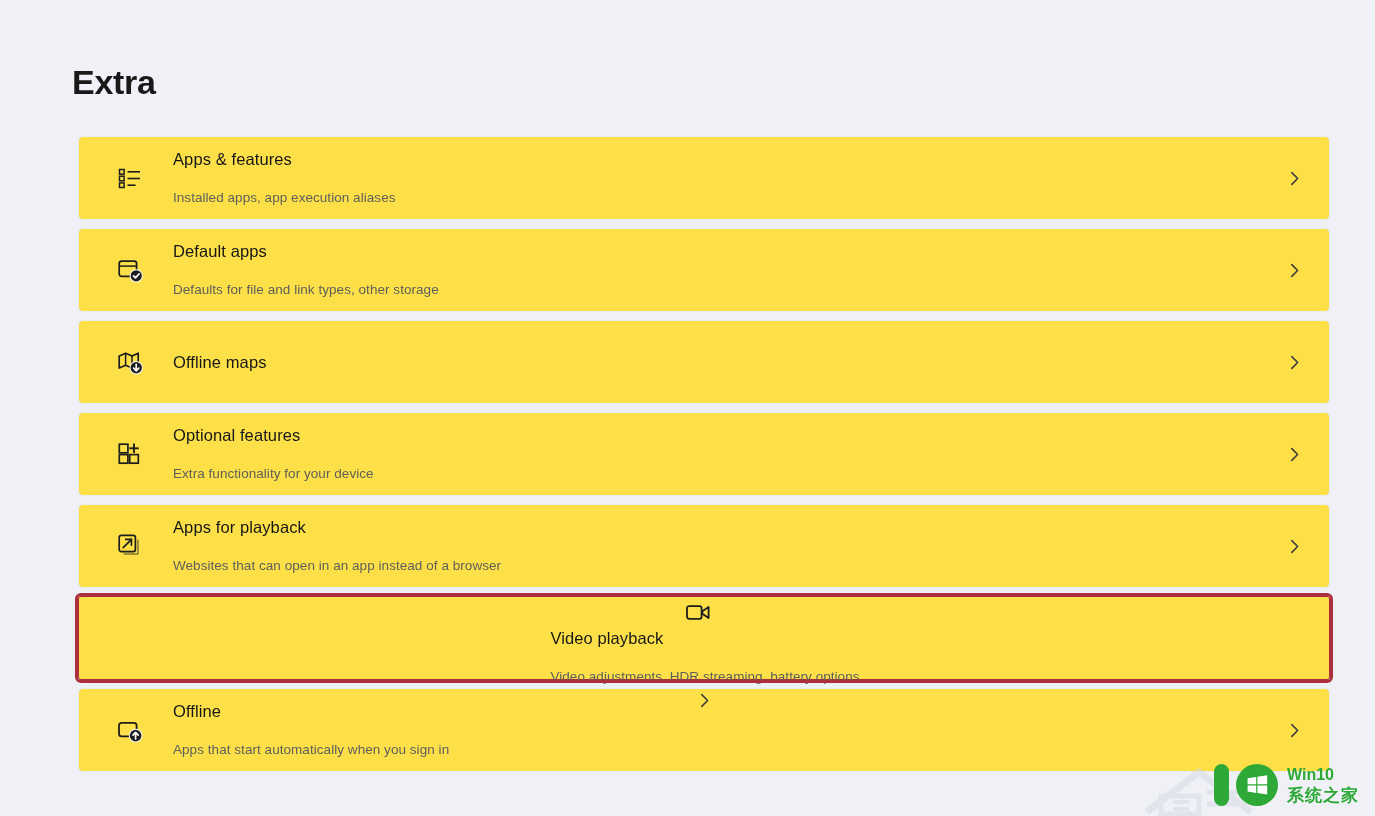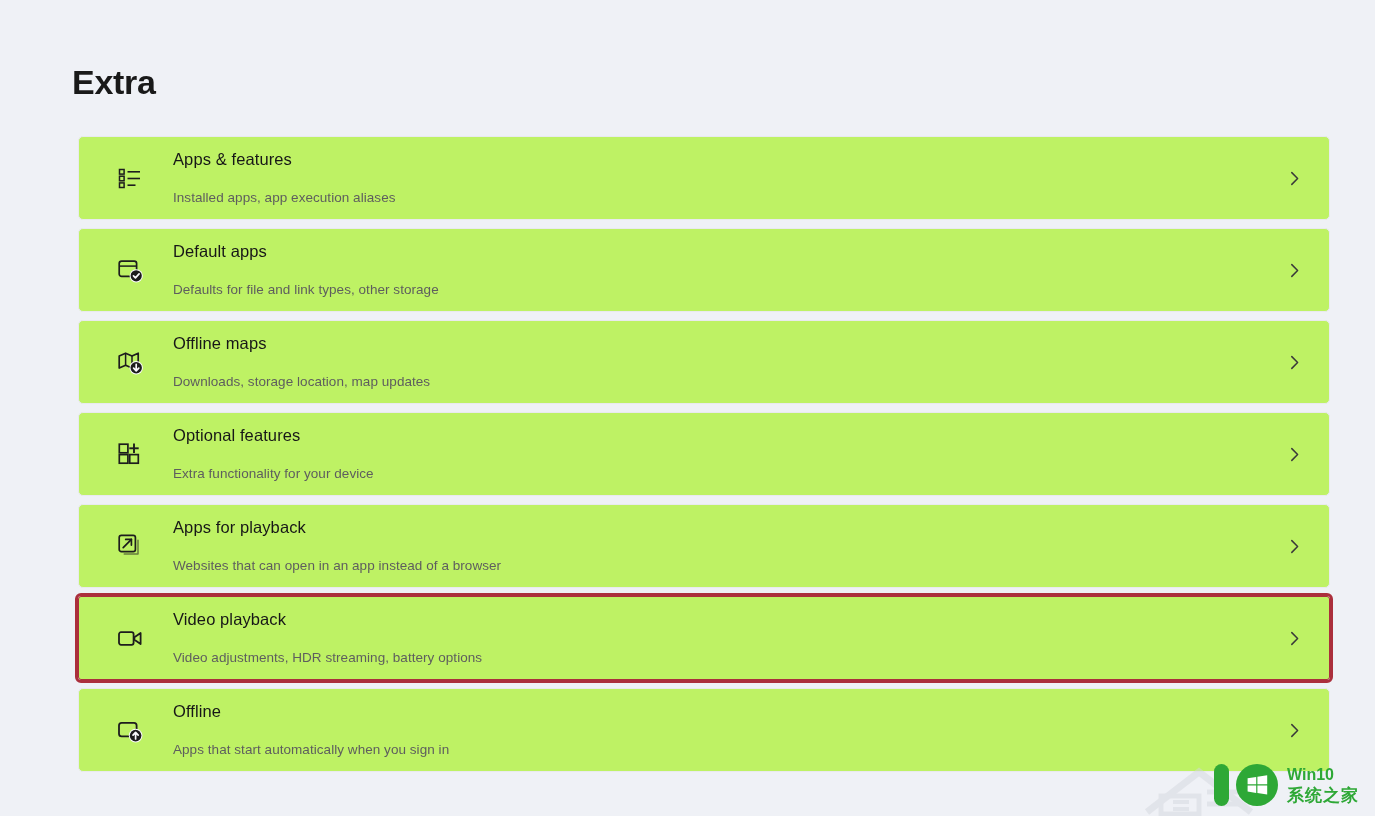--- a/index.html
+++ b/index.html
@@ -35,36 +35,37 @@
     position: absolute;
     left: 78px;
     top: 136px;
     width: 1252px;
   }
 
   .setting-card {
     position: relative;
     height: 84px;
     margin-bottom: 8px;
-    background: #bef264;
+    background: #fde047;
     border: 1px solid #e9eaee;
     border-radius: 5px;
     display: flex;
     align-items: center;
     padding: 0 20px 0 22px;
     cursor: pointer;
   }
 
   
   .setting-card.highlighted {
     outline: 3px solid #ab2f3c;
     outline-offset: 0px;
     border-color: #ab2f3c;
     border-radius: 3px;
     z-index: 3;
+    flex-direction: column;
   }
 
   .card-icon {
     width: 30px;
     height: 30px;
     flex: 0 0 30px;
     margin-left: 14px;
     margin-right: 28px;
     display: flex;
     align-items: center;
@@ -235,21 +236,20 @@
       <path d="M2.2 7.0 L8.6 4.2 L15.0 7.0 L21.2 4.2 L21.2 16.2 L15.0 19.0 L8.6 16.2 L2.2 19.0 Z" stroke="currentColor" stroke-width="1.7" fill="none" stroke-linejoin="round"></path>
       <line x1="8.6" y1="4.2" x2="8.6" y2="16.2" stroke="currentColor" stroke-width="1.5"></line>
       <line x1="15.0" y1="7.0" x2="15.0" y2="19.0" stroke="currentColor" stroke-width="1.5"></line>
       <circle cx="19.2" cy="18.8" r="6.7" fill="#fbfbfd"></circle>
       <circle cx="19.2" cy="18.8" r="5.7" fill="currentColor"></circle>
       <path d="M19.2 15.4 L19.2 21.6 M16.6 19.2 L19.2 21.8 L21.8 19.2" stroke="#fbfbfd" stroke-width="1.7" fill="none" stroke-linecap="round" stroke-linejoin="round"></path>
     </svg>
       </span>
       <div class="card-text">
         <div class="card-title">Offline maps</div>
-        <div class="card-subtitle">Downloads, storage location, map updates</div>
       </div>
       <span class="chevron">
         <svg width="15" height="15" viewBox="0 0 15 15" fill="none" xmlns="http://www.w3.org/2000/svg">
       <path d="M4.8 1.6 L10.6 7.5 L4.8 13.4" stroke="currentColor" stroke-width="1.5" fill="none" stroke-linecap="round" stroke-linejoin="round"></path>
     </svg>
       </span>
     </div>
     <div class="setting-card">
       <span class="card-icon">
         <svg width="26" height="26" viewBox="0 0 26 26" fill="none" xmlns="http://www.w3.org/2000/svg">

